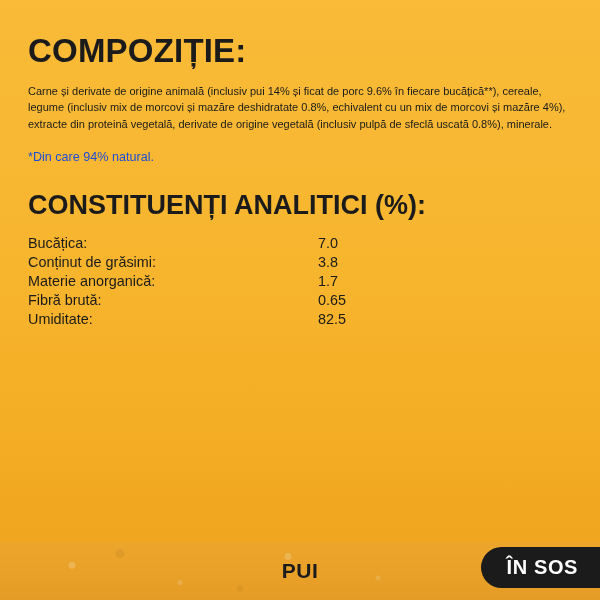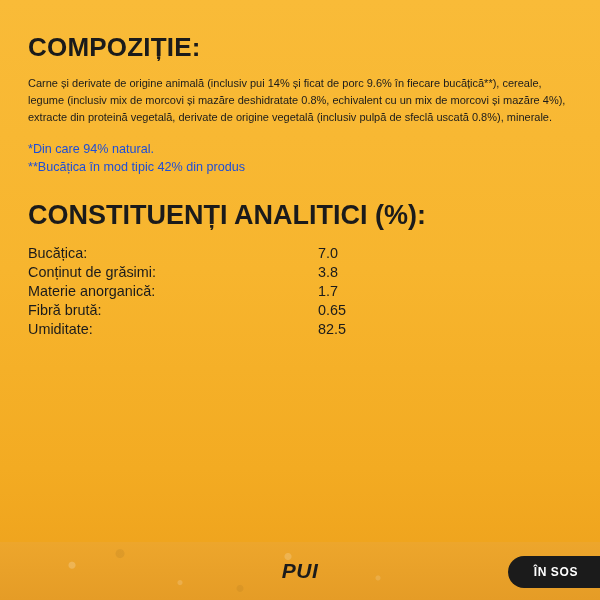--- a/index.html
+++ b/index.html
@@ -27,21 +27,21 @@
     inset: 0;
     background: linear-gradient(180deg, #f9bb38 0%, #f7b52e 45%, #f3ab22 78%, #eda01b 100%);
     pointer-events: none;
   }
   .content {
     position: relative;
     z-index: 2;
     padding: 28px 28px 0 28px;
   }
   h1.section-title {
-    font-size: 26px;
+    font-size: 33px;
     font-weight: bold;
     letter-spacing: 0.2px;
     color: #1b1b1b;
     margin: 6px 0 14px 0;
     line-height: 1.05;
   }
   .ingredients {
     font-size: 11px;
     line-height: 1.52;
     color: #1b1b1b;
@@ -113,51 +113,49 @@
     right: 0;
     bottom: 0;
     height: 58px;
     display: flex;
     align-items: center;
     justify-content: center;
     font-size: 21px;
     font-weight: bold;
     color: #1b1b1b;
     letter-spacing: 0.5px;
-    font-style: italic;
   }
   .sauce-badge {
     position: absolute;
     z-index: 5;
     right: 0;
     bottom: 12px;
     background: #1b1b1b;
     color: #ffffff;
-    font-size: 12px;
+    font-size: 20px;
     font-weight: bold;
     letter-spacing: 0.6px;
     padding: 9px 22px 9px 26px;
     border-top-left-radius: 24px;
     border-bottom-left-radius: 24px;
   }
 </style>
 </head>
 <body>
 
 <div class="page">
 
   <div class="content">
 
     <h1 class="section-title">COMPOZIȚIE:</h1>
 
     <p class="ingredients">Carne și derivate de origine animală (inclusiv pui 14% și ficat de porc 9.6% în fiecare bucățică**), cereale, legume (inclusiv mix de morcovi și mazăre deshidratate 0.8%, echivalent cu un mix de morcovi și mazăre 4%), extracte din proteină vegetală, derivate de origine vegetală (inclusiv pulpă de sfeclă uscată 0.8%), minerale.</p>
 
     <div class="footnotes">
       <div>*Din care 94% natural.</div>
-      <div>**Bucățica în mod tipic 42% din produs</div>
     </div>
 
     <h2 class="analytics-title">CONSTITUENȚI ANALITICI (%):</h2>
 
     <table class="analytics">
       <tbody>
         <tr>
           <td class="label">Bucățica:</td>
           <td class="value">7.0</td>
         </tr>

